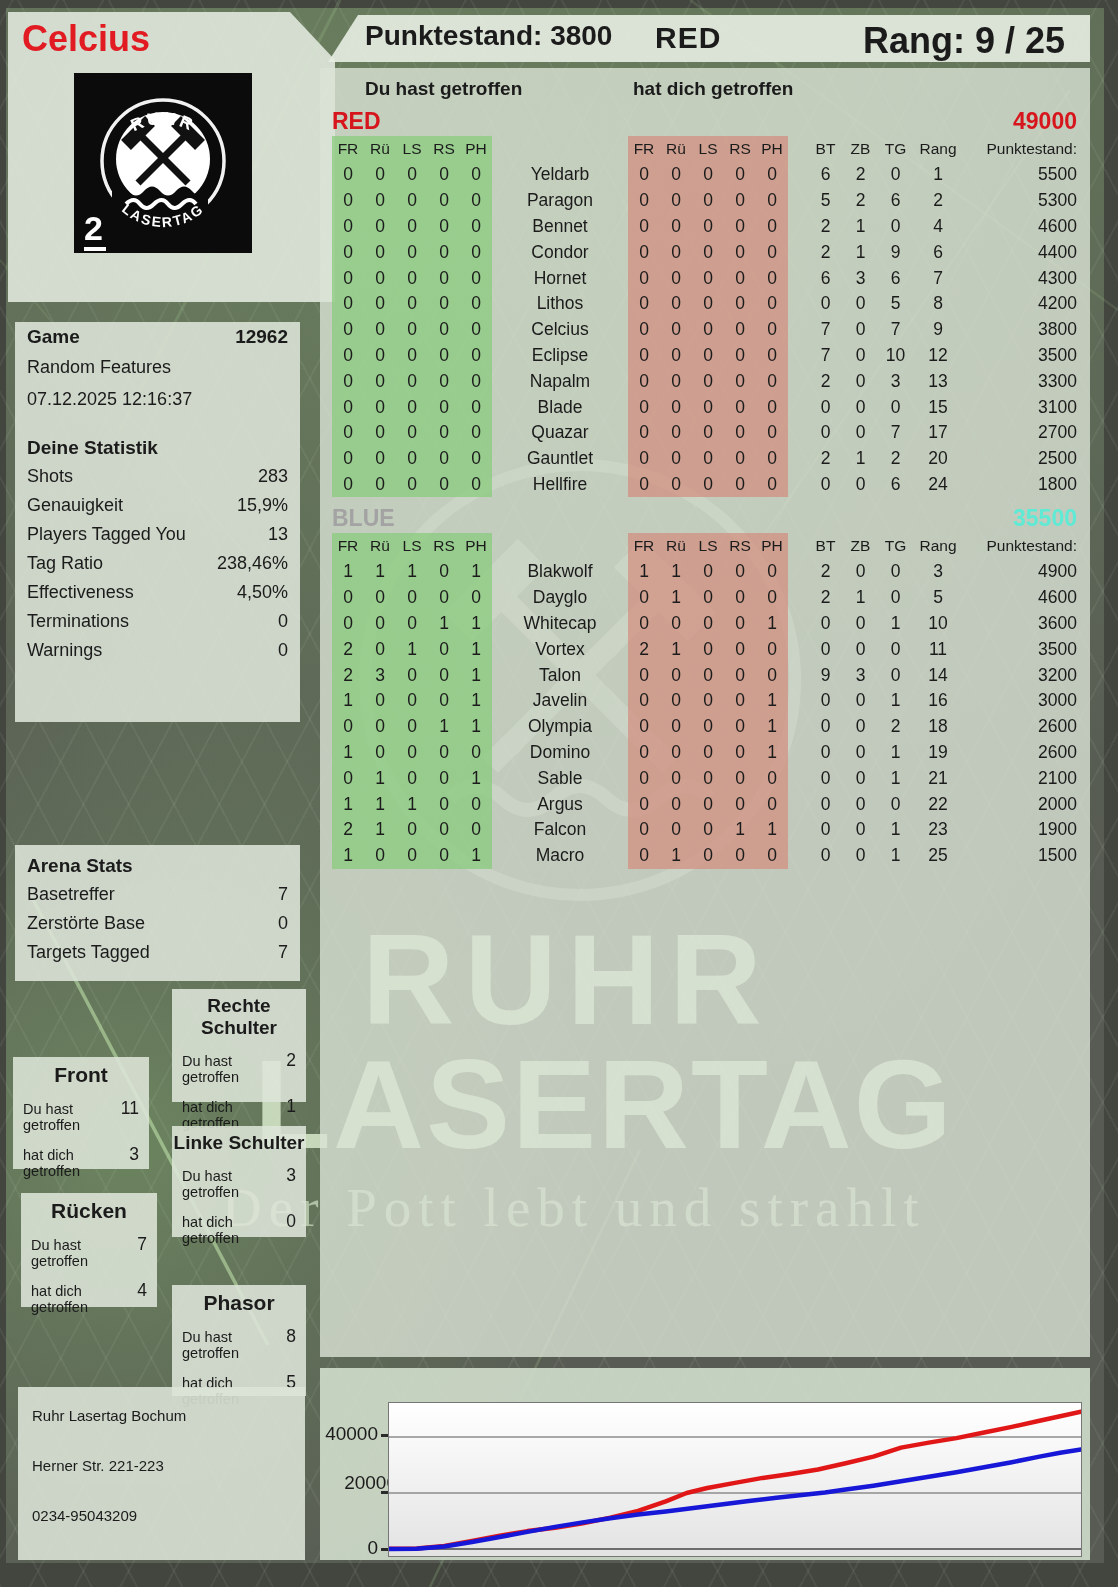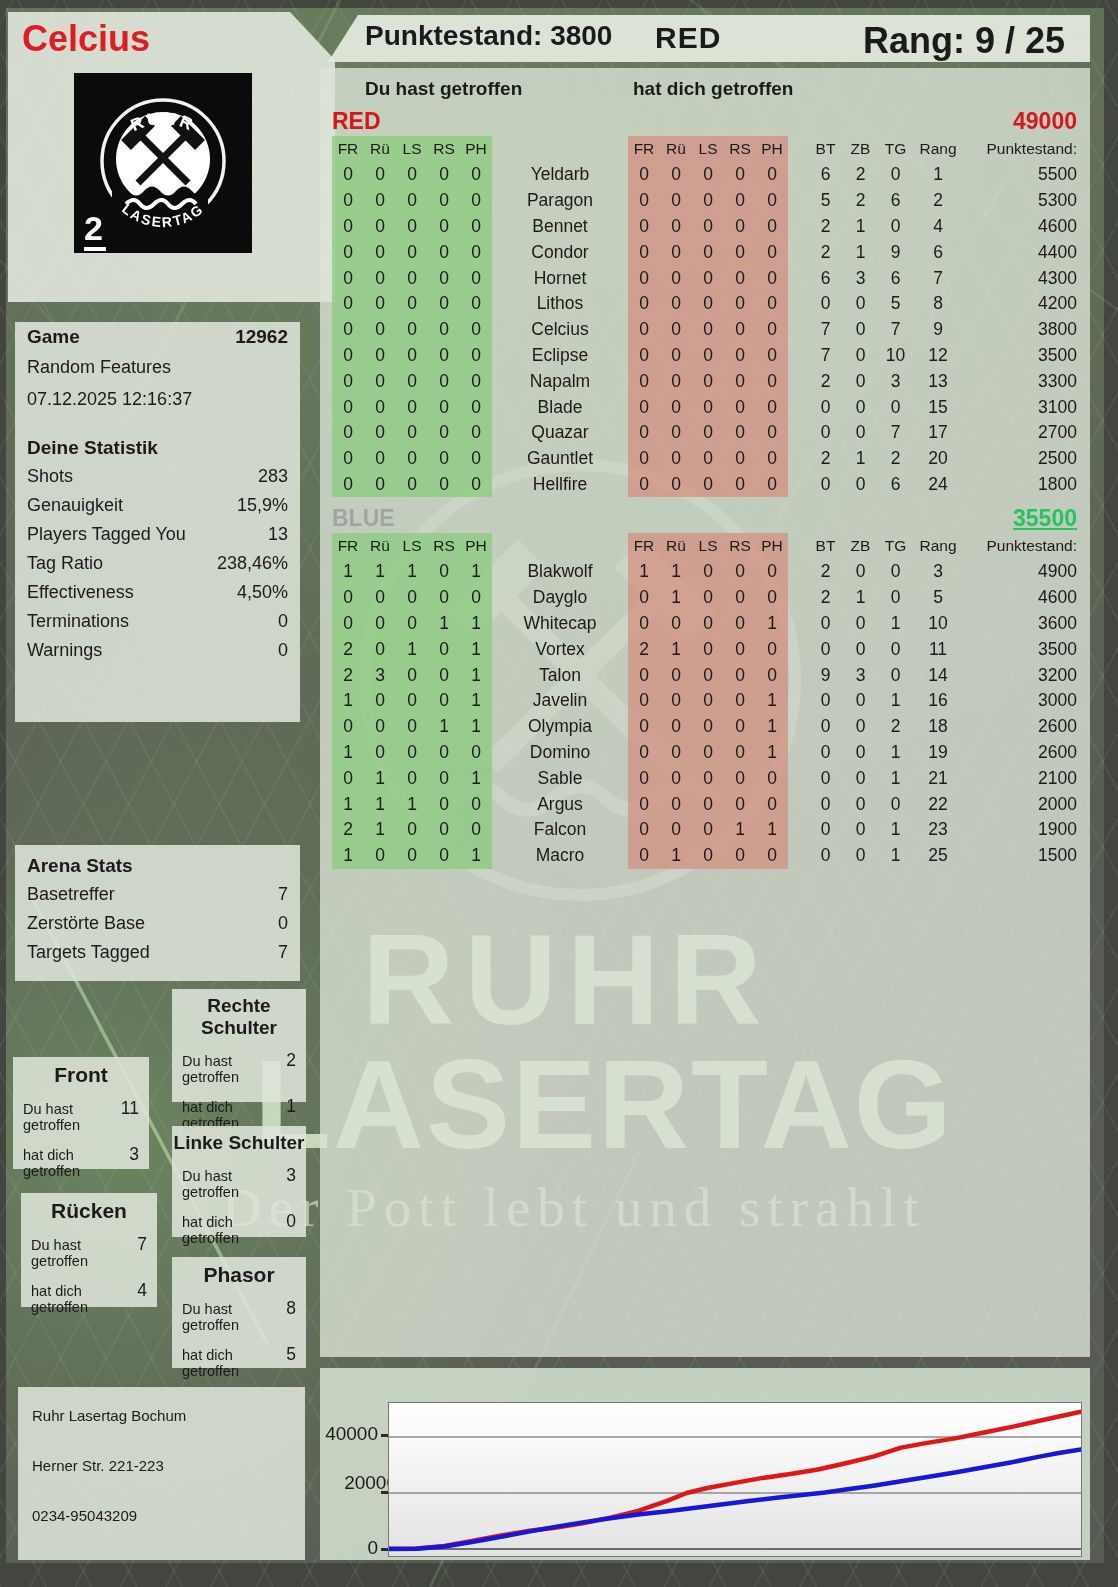--- a/index.html
+++ b/index.html
@@ -50,21 +50,21 @@
   .srow.tall{height:32px;}
   .spacer18{height:18px;}
   .hb{position:absolute;width:136px;height:112px;background:rgba(221,229,216,.88);}
   .hb-title{text-align:center;font-weight:bold;font-size:21px;margin-top:6px;}
   .hb-row{display:flex;justify-content:space-between;align-items:baseline;padding:0 10px;font-size:14.5px;margin-top:11px;}
   .hb-row .v{font-size:17.5px;}
   .hb-front{left:13px;top:1057px;}
   .hb-ruecken{left:21px;top:1193px;height:114px;}
   .hb-rechte{left:172px;top:989px;width:134px;height:113px;}
   .hb-linke{left:172px;top:1126px;width:134px;height:111px;}
-  .hb-phasor{left:172px;top:1257px;width:134px;height:111px;}
+  .hb-phasor{left:172px;top:1285px;width:134px;height:111px;}
   .address-panel .al{font-size:15px;line-height:42px;padding-left:14px;padding-top:8px;white-space:nowrap;}
   
   .mp-du{position:absolute;left:45px;top:10px;font-size:19px;font-weight:bold;}
   .mp-hat{position:absolute;left:313px;top:10px;font-size:19px;font-weight:bold;}
   .team-section{position:absolute;left:12px;width:745px;}
   .sec-0{top:38px;} .sec-1{top:435px;}
   .team-row{display:flex;justify-content:space-between;align-items:center;height:30px;font-size:23px;font-weight:bold;}
   .tbl{position:relative;}
   .tint{position:absolute;top:0;bottom:0;}
   .tint-hit{left:0;width:160px;background:rgba(140,204,128,.78);}
@@ -554,21 +554,21 @@
             <span class="c">0</span>
             <span class="c">6</span>
             <span class="c">24</span>
             <span class="pk">1800</span>
           </div>
         </div>
       </div>
     <div class="team-section sec-1">
         <div class="team-row">
           <span style="color: #a3a3a3;">BLUE</span>
-          <span style="color: #22c55e; text-decoration: underline;">35500</span>
+          <span style="color: #5eead4;">35500</span>
         </div>
         <div class="tbl">
           <div class="tint tint-hit"></div>
           <div class="tint tint-got"></div>
           <div class="trow thead">
             <span class="c">FR</span>
             <span class="c">Rü</span>
             <span class="c">LS</span>
             <span class="c">RS</span>
             <span class="c">PH</span>

